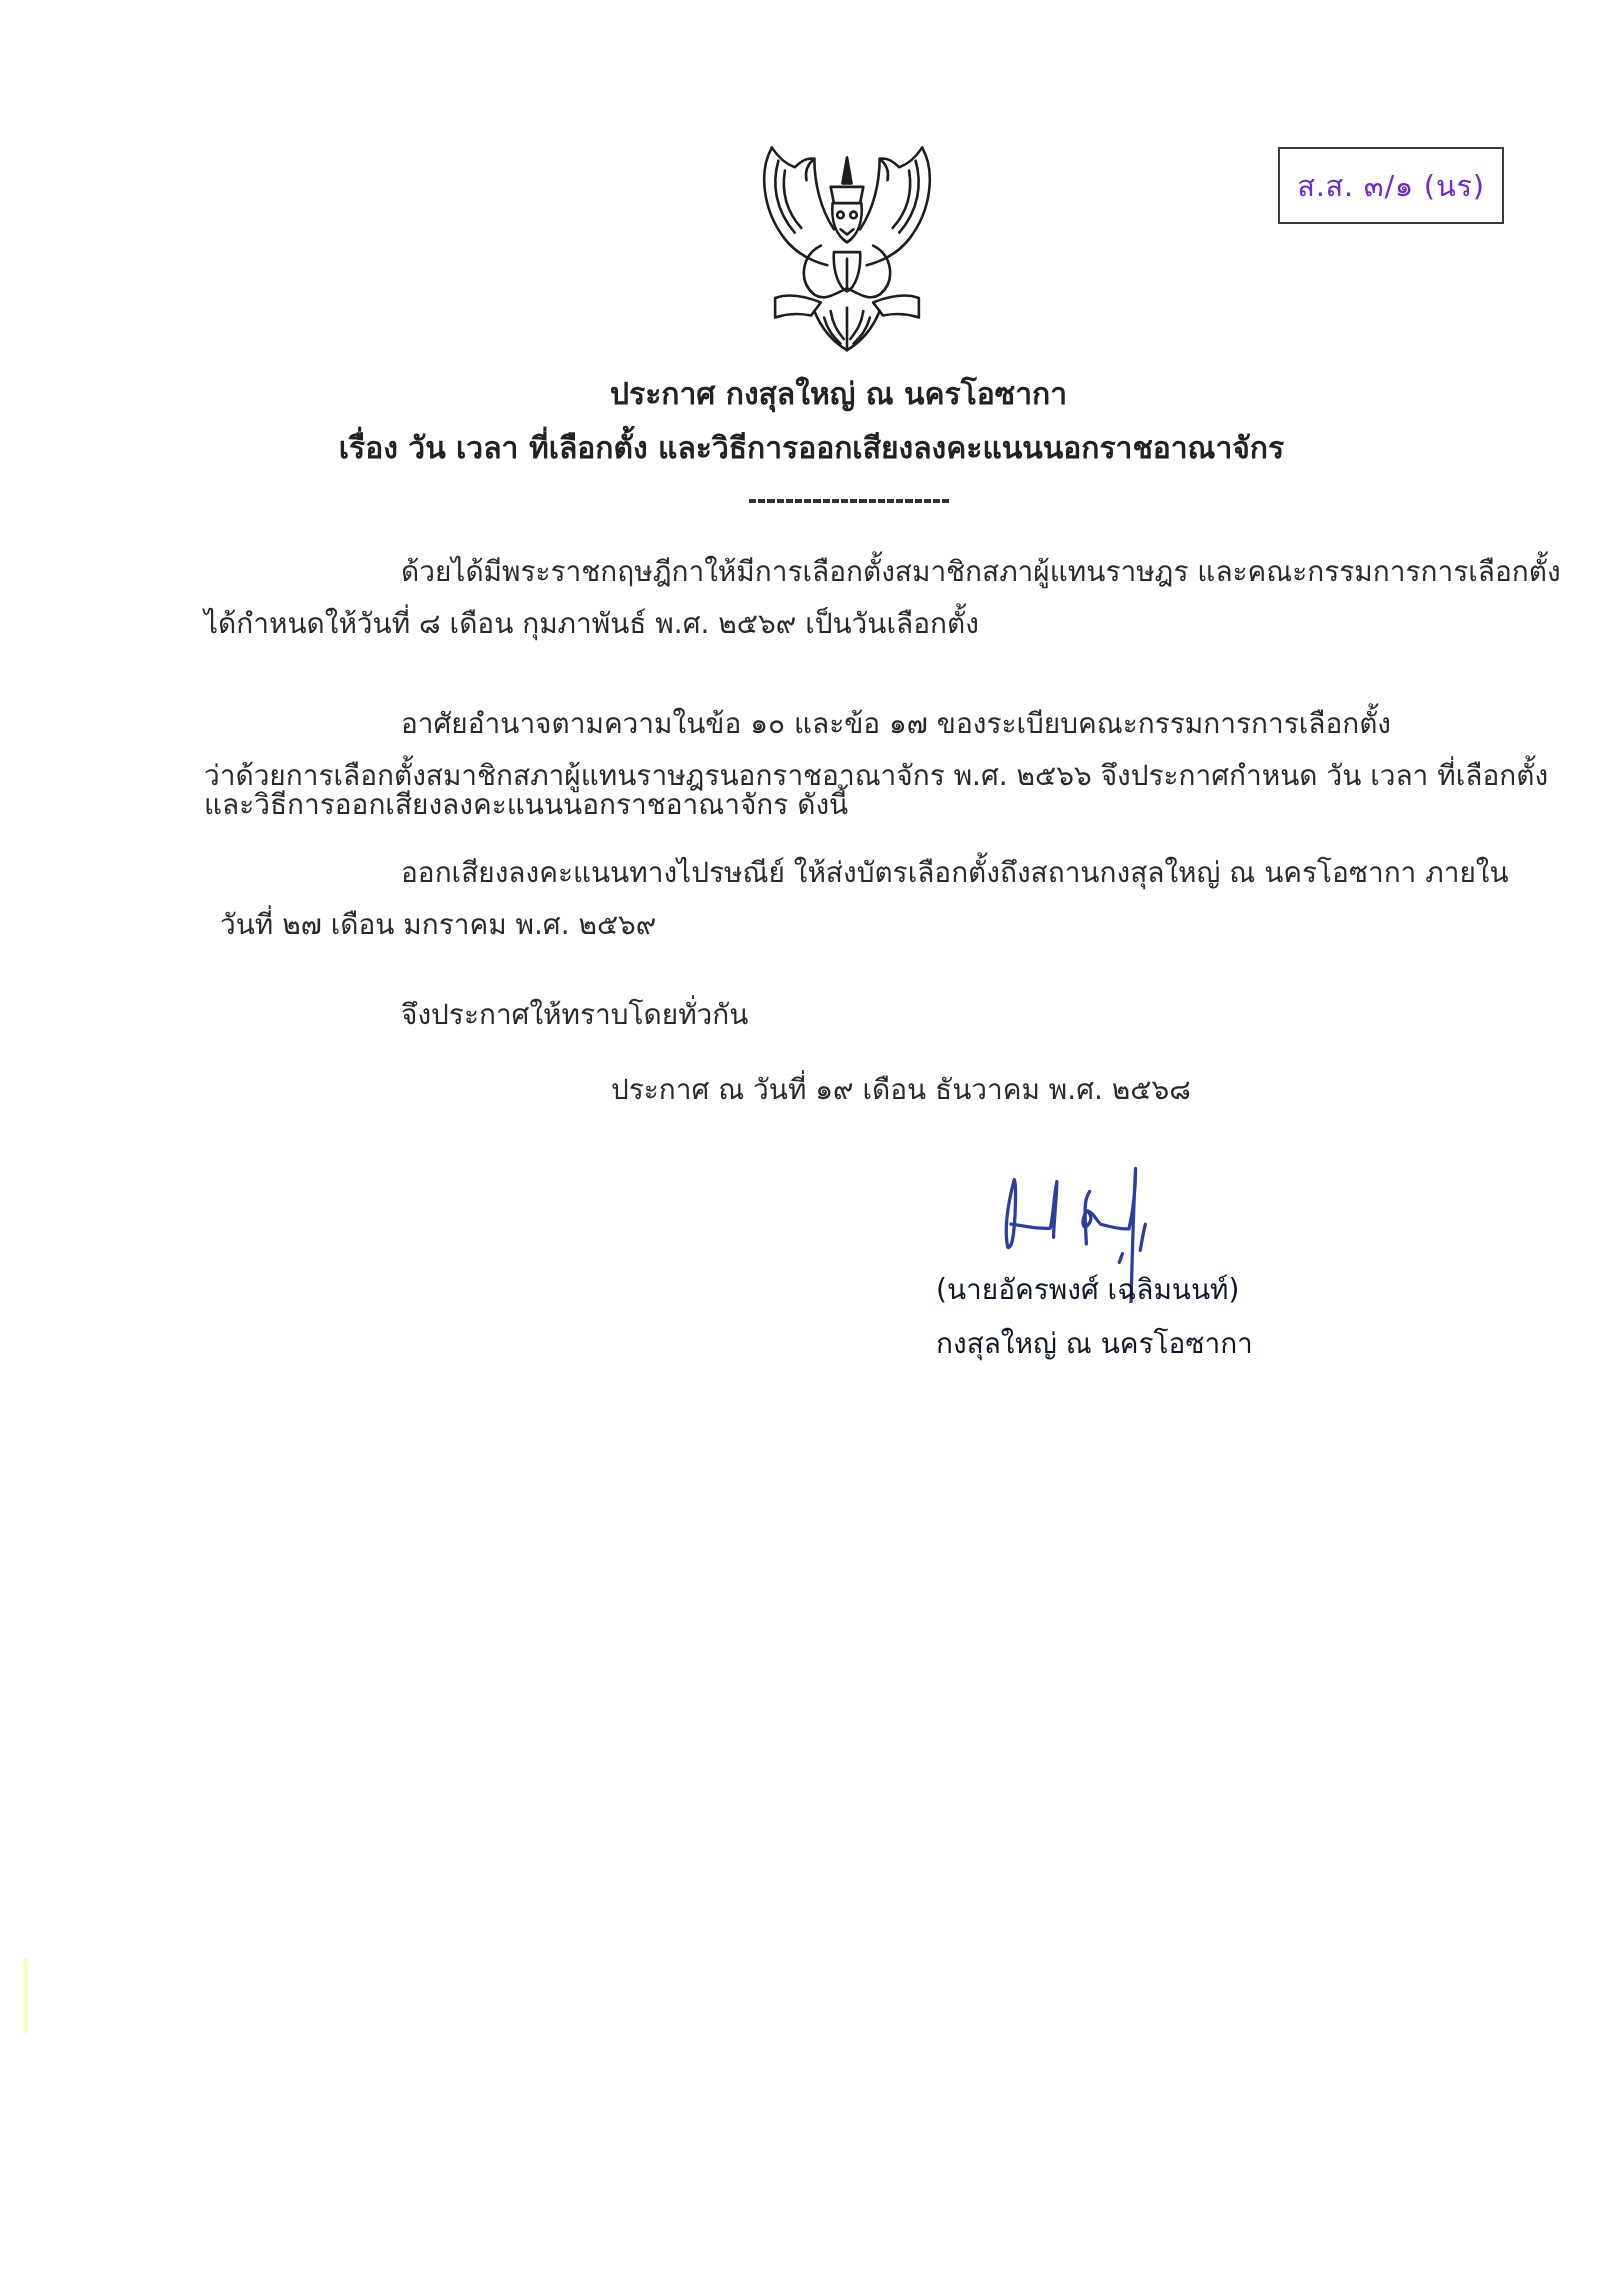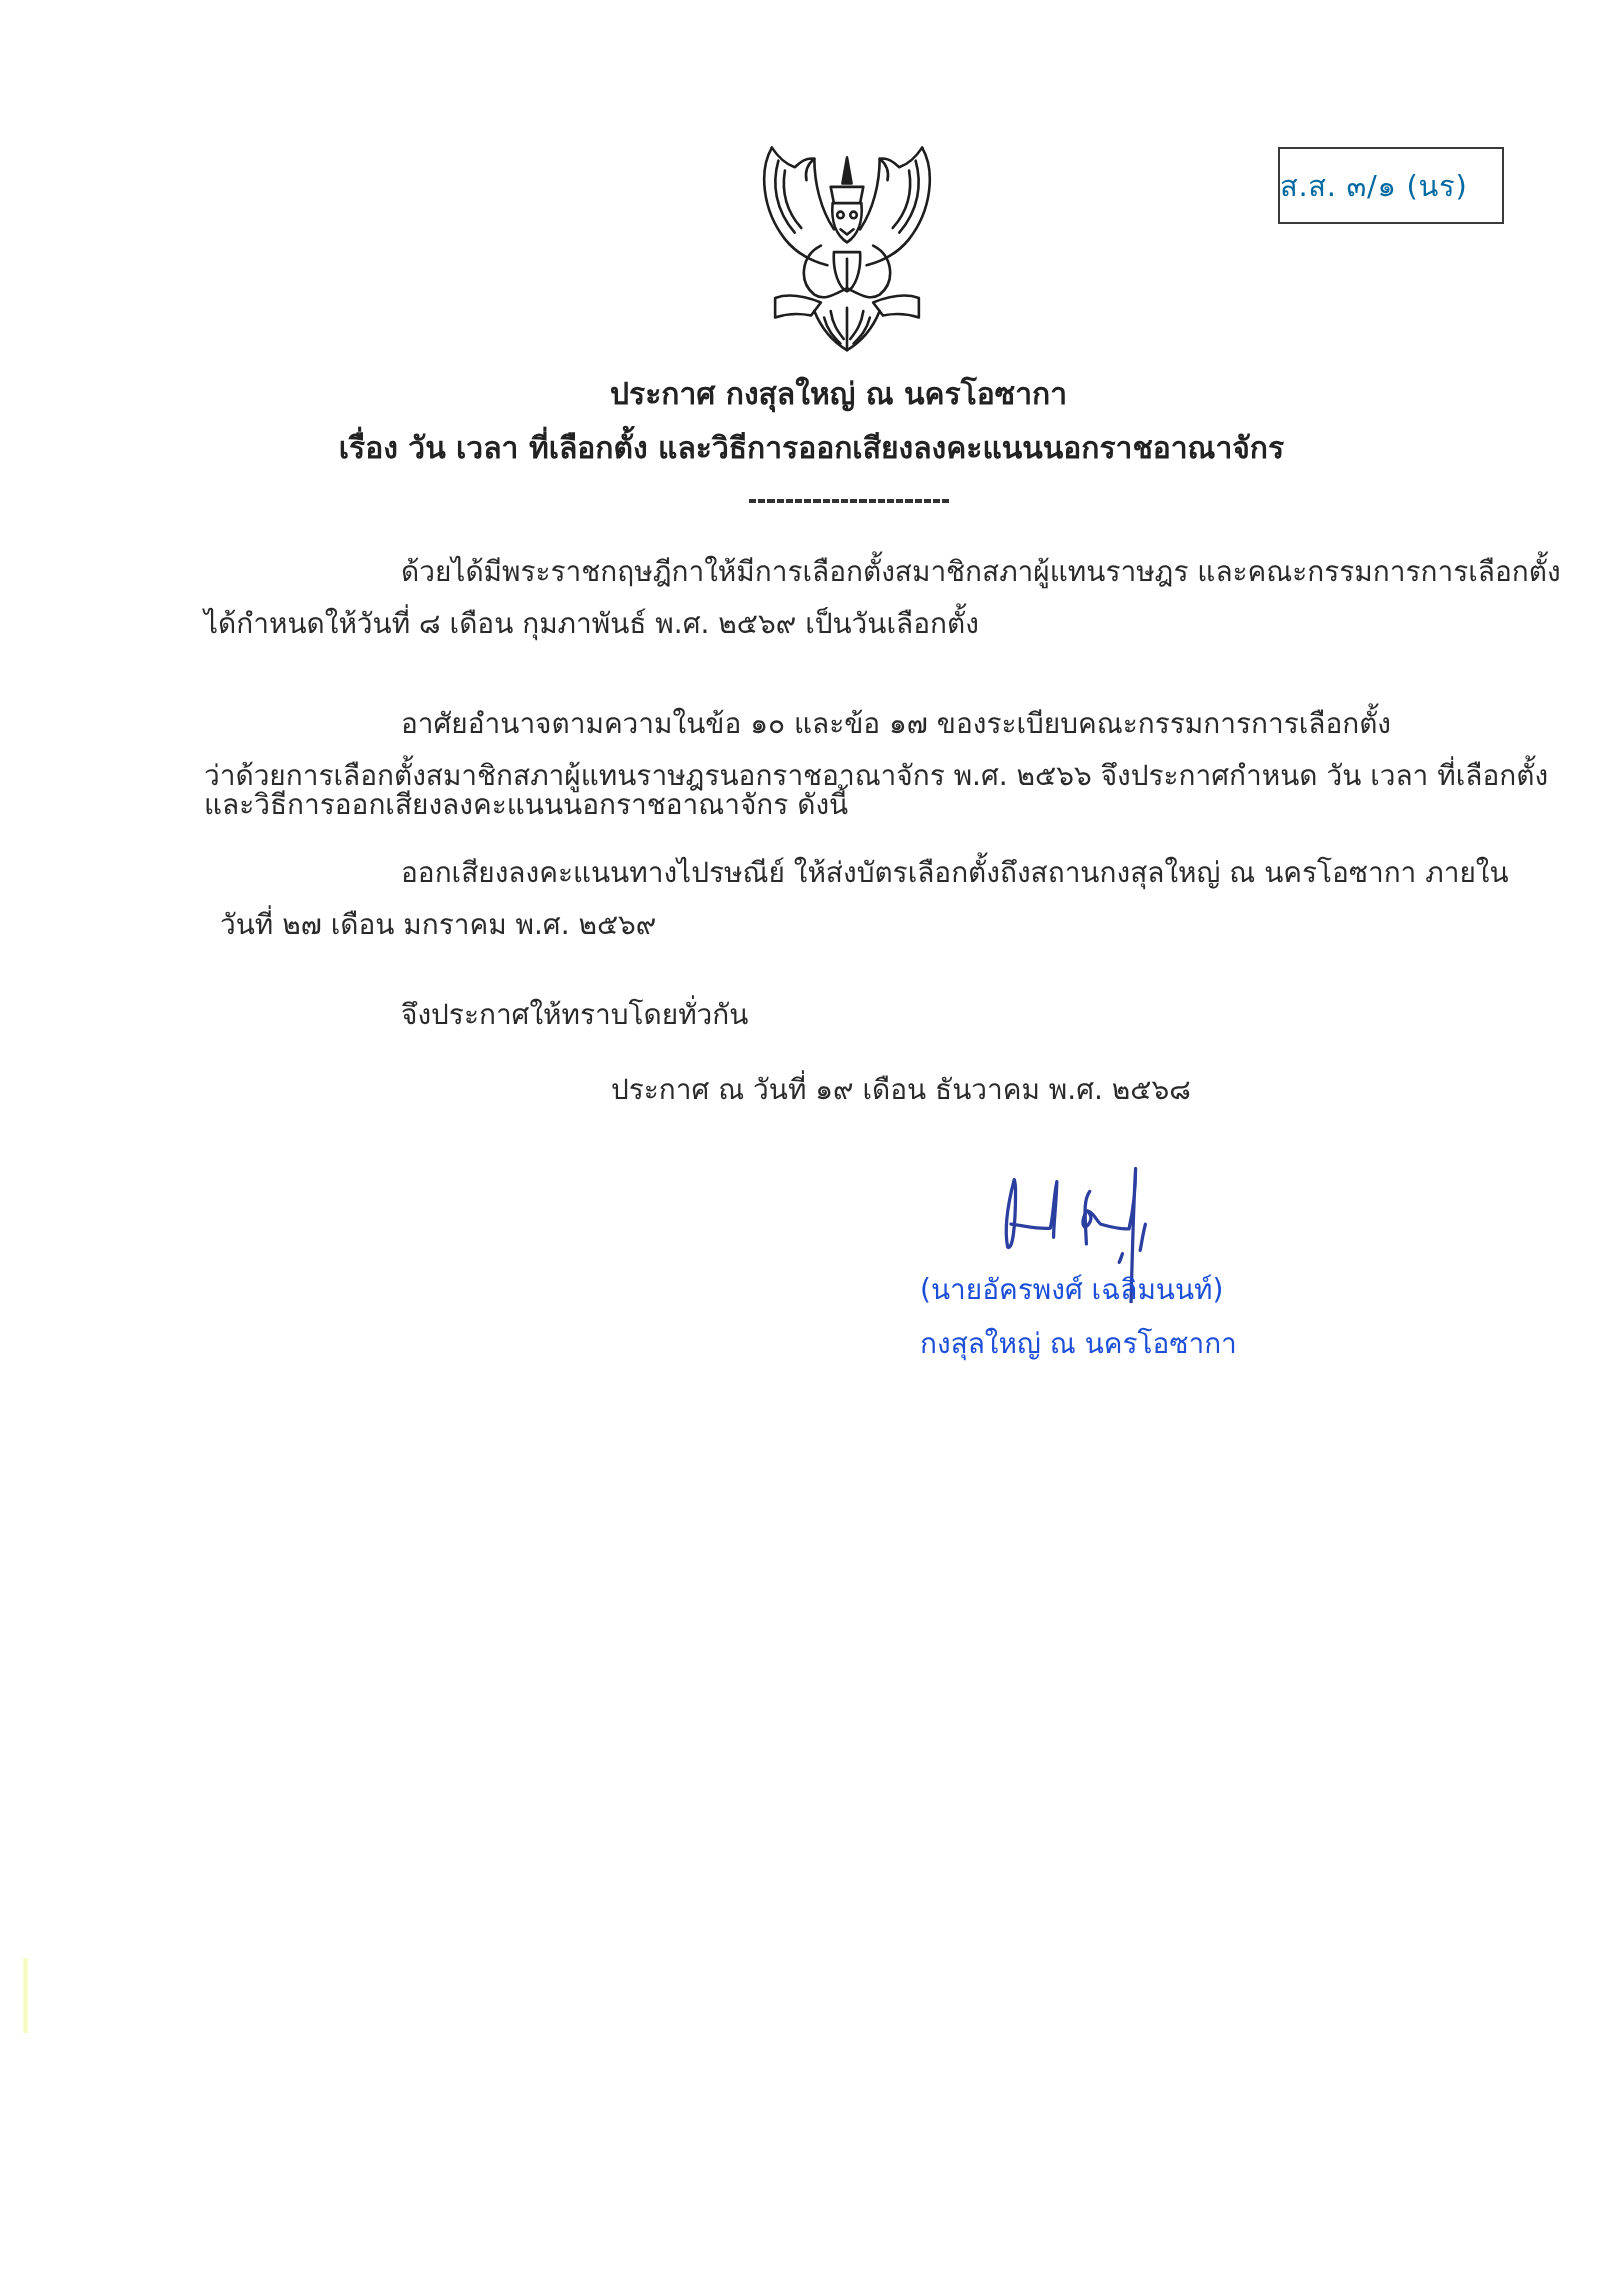--- a/index.html
+++ b/index.html
@@ -4,40 +4,40 @@
 <style>
   html, body { margin: 0; padding: 0; background: #ffffff; }
   body {
     width: 1623px; height: 2295px; position: relative; overflow: hidden;
     font-family: "DejaVu Sans", "Liberation Sans", sans-serif;
     color: #2a2a2a;
   }
   .form-code {
     position: absolute; left: 1278px; top: 147px; width: 226px; height: 77px;
     border: 2.6px solid #3a3a3a; box-sizing: border-box;
-    display: flex; align-items: center; justify-content: flex-start;
-    font-size: 29px; letter-spacing: 0.7px; color: #0369a1;
+    display: flex; align-items: center; justify-content: center;
+    font-size: 29px; letter-spacing: 0.7px; color: #6d28d9;
   }
   .emblem {
     position: absolute; left: 749px; top: 131px; width: 196px; height: 226px;
   }
   .title {
     position: absolute; left: 0; width: 1623px; text-align: center;
     font-weight: bold; color: #222;
   }
   .title-1 { top: 370px; font-size: 30px; padding-left: 27px; }
   .title-2 { top: 424px; font-size: 30px; }
   .separator {
     position: absolute; left: 749px; top: 499px; width: 200px; height: 3.9px;
     background: repeating-linear-gradient(90deg, #333 0 7.2px, transparent 7.2px 9.2px);
   }
   .line {
     position: absolute; font-size: 28px; white-space: nowrap; color: #2a2a2a;
   }
-  .sig-block-line { position: absolute; font-size: 28px; white-space: nowrap; color: #1d4ed8; }
+  .sig-block-line { position: absolute; font-size: 28px; white-space: nowrap; color: #0f172a; margin-left: 16px; }
   .signature { position: absolute; left: 988px; top: 1152px; width: 223px; height: 151px; }
   .scan-mark {
     position: absolute; left: 21.6px; top: 1958px; width: 7.9px; height: 75px;
     background: linear-gradient(90deg, rgba(250,255,200,0.2), rgba(238,250,150,0.7), rgba(250,255,200,0.2));
   }
 </style>
 </head>
 <body>
 
 <div>

